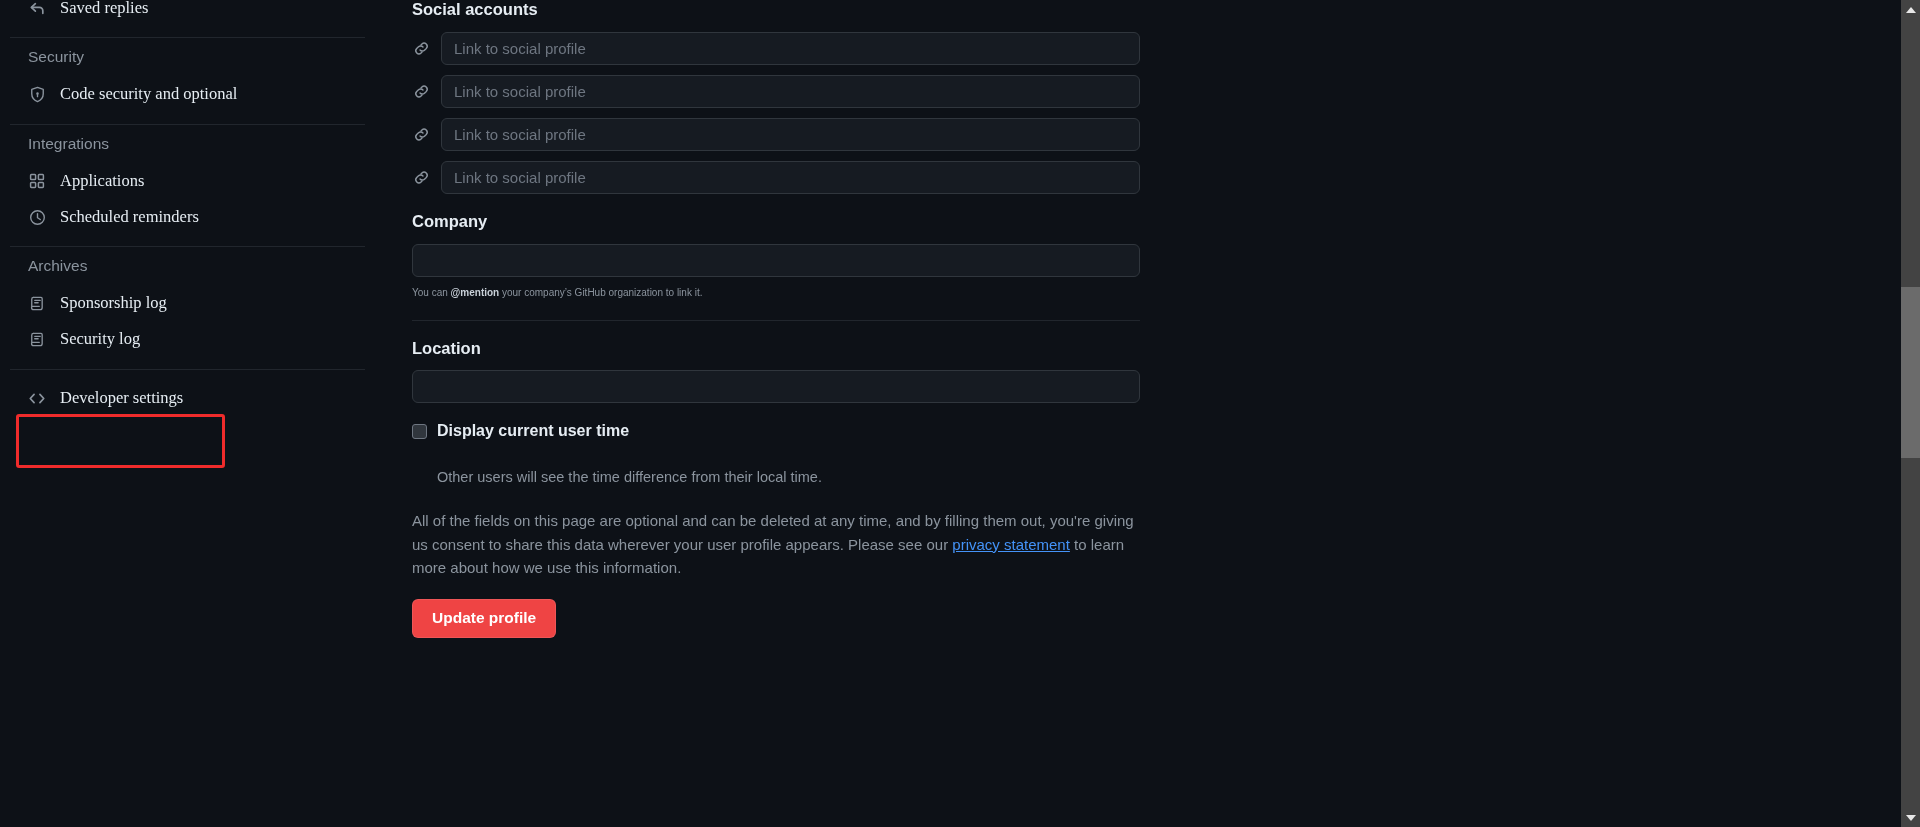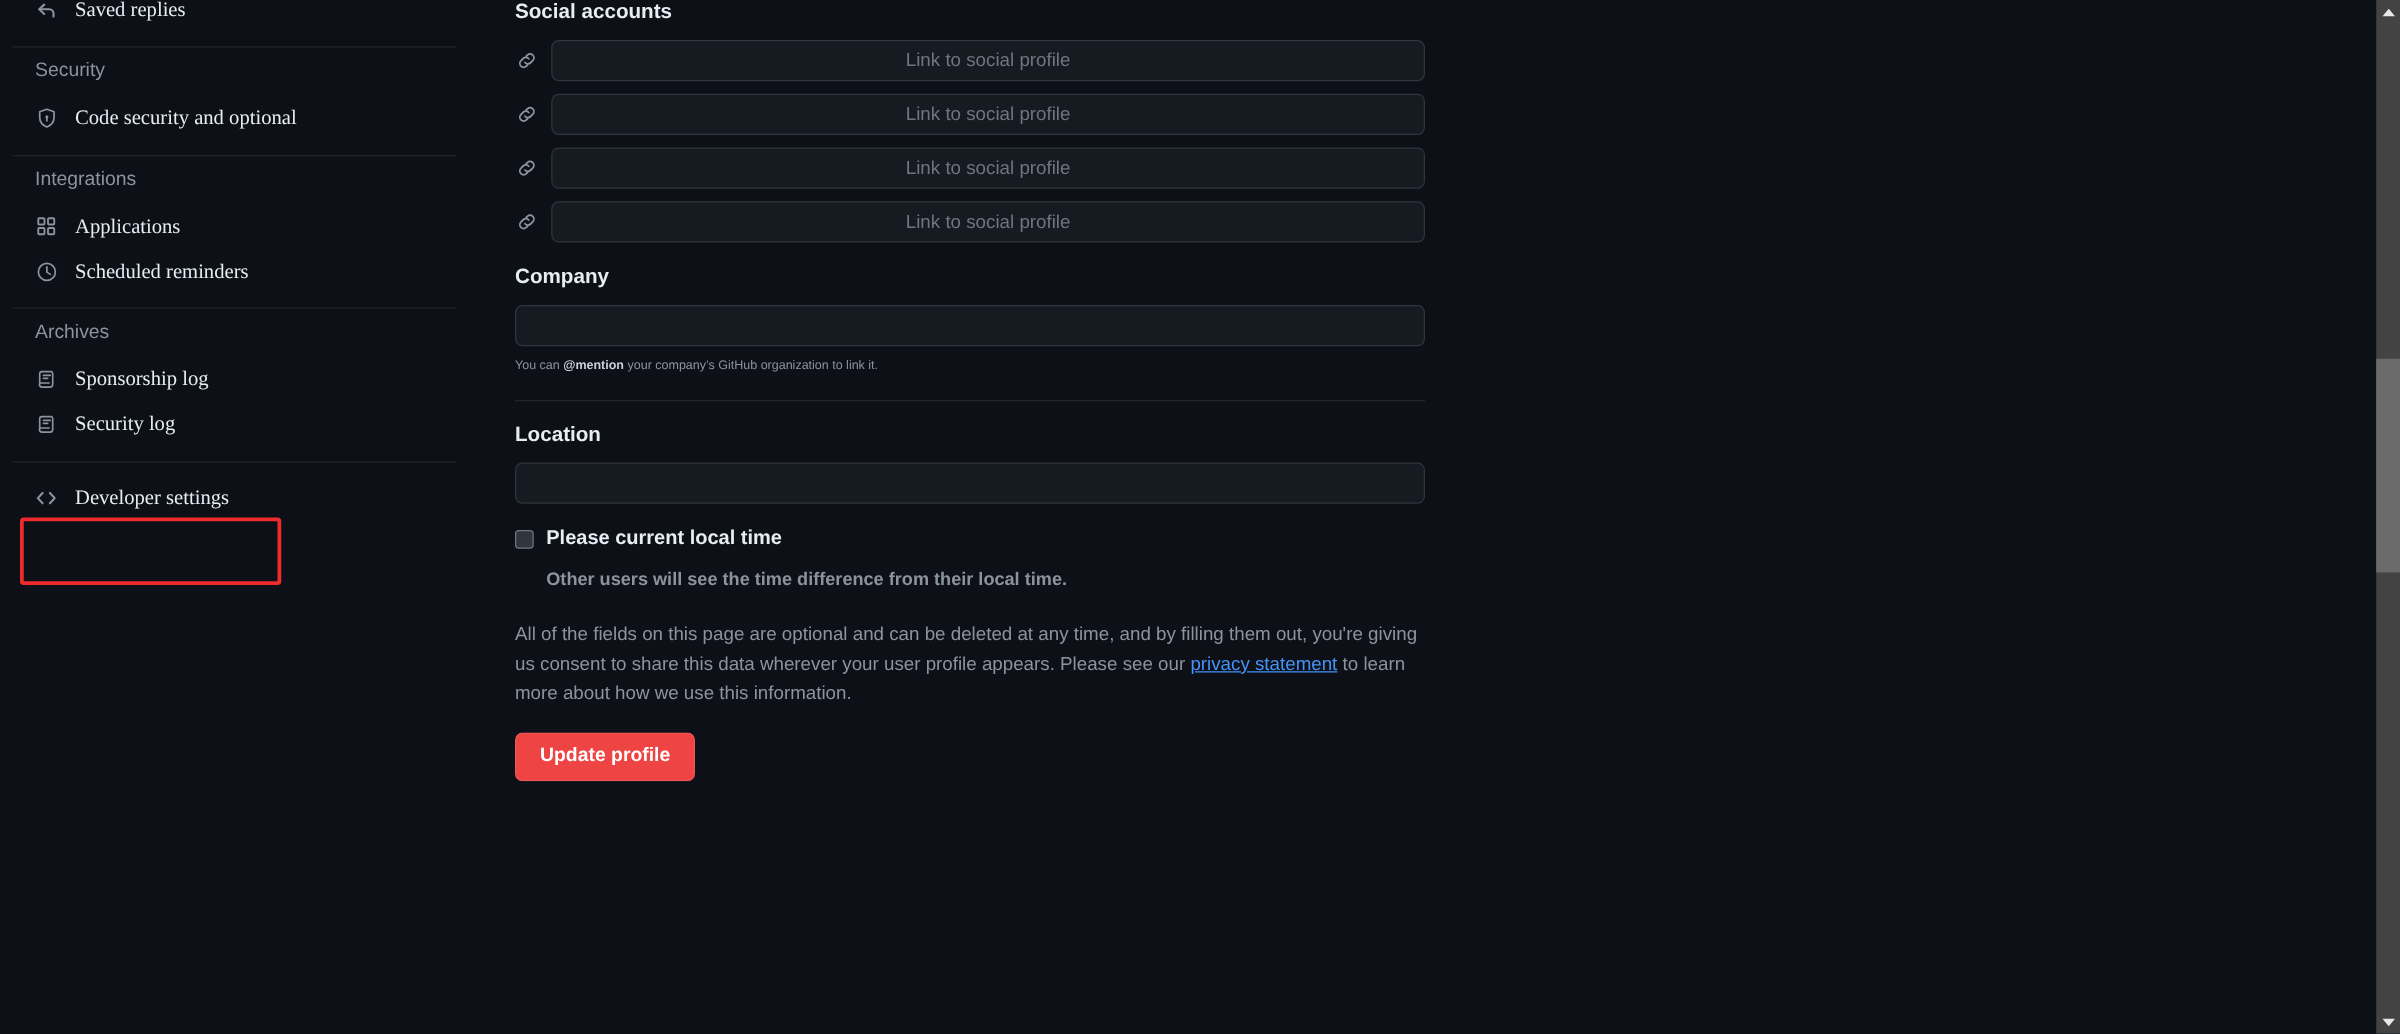--- a/index.html
+++ b/index.html
@@ -119,21 +119,20 @@
     background: #161b22;
     border: 1px solid #30363d;
     border-radius: 6px;
     color: #e6edf3;
     font-size: 15px;
     font-family: "Liberation Sans", sans-serif;
     padding: 6px 12px;
     height: 33px;
     outline: none;
     width: 100%;
-    text-align: center;
   }
   input.gh-input::placeholder { color: #6e7681; }
 
   .social-input { width: 695px; }
   .short-input  { width: 540px; }
 
   .field-block { margin-top: 18px; }
 
   .help-text {
     color: #8b949e;
@@ -171,23 +170,22 @@
   .checkbox-label {
     color: #e6edf3;
     font-size: 16px;
     font-weight: 700;
     line-height: 1.3;
     cursor: pointer;
   }
   .checkbox-help {
     color: #8b949e;
     font-size: 14.5px;
-    margin: 12px 0 0 25px;
+    margin: 25px 0 0 25px;
     line-height: 1.4;
-    font-weight: bold;
   }
 
   .consent {
     color: #8b949e;
     font-size: 15px;
     line-height: 1.55;
     margin: 22px 0 0 0;
     width: 728px;
   }
   .consent a {
@@ -396,21 +394,21 @@
 
       
       <div class="field-block">
         <h2 class="section-heading">Location</h2>
         <input class="gh-input short-input" value="" placeholder="" style="">
       </div>
 
       
       <div class="checkbox-row">
         <input type="checkbox" class="gh-checkbox" id="localtime" style="">
-        <label class="checkbox-label" for="localtime">Please current local time</label>
+        <label class="checkbox-label" for="localtime">Display current user time</label>
       </div>
       <p class="checkbox-help">Other users will see the time difference from their local time.</p>
 
       
       <p class="consent"><span>All of the fields on this page are optional and can be deleted at any time, and by filling them out, you're giving us consent to share this data wherever your user profile appears. Please see our </span><a href="#">privacy statement</a><span> to learn more about how we use this information.</span></p>
 
       
       <button class="btn-primary" style="background: #ef4444;">Update profile</button>
 
     </div>

